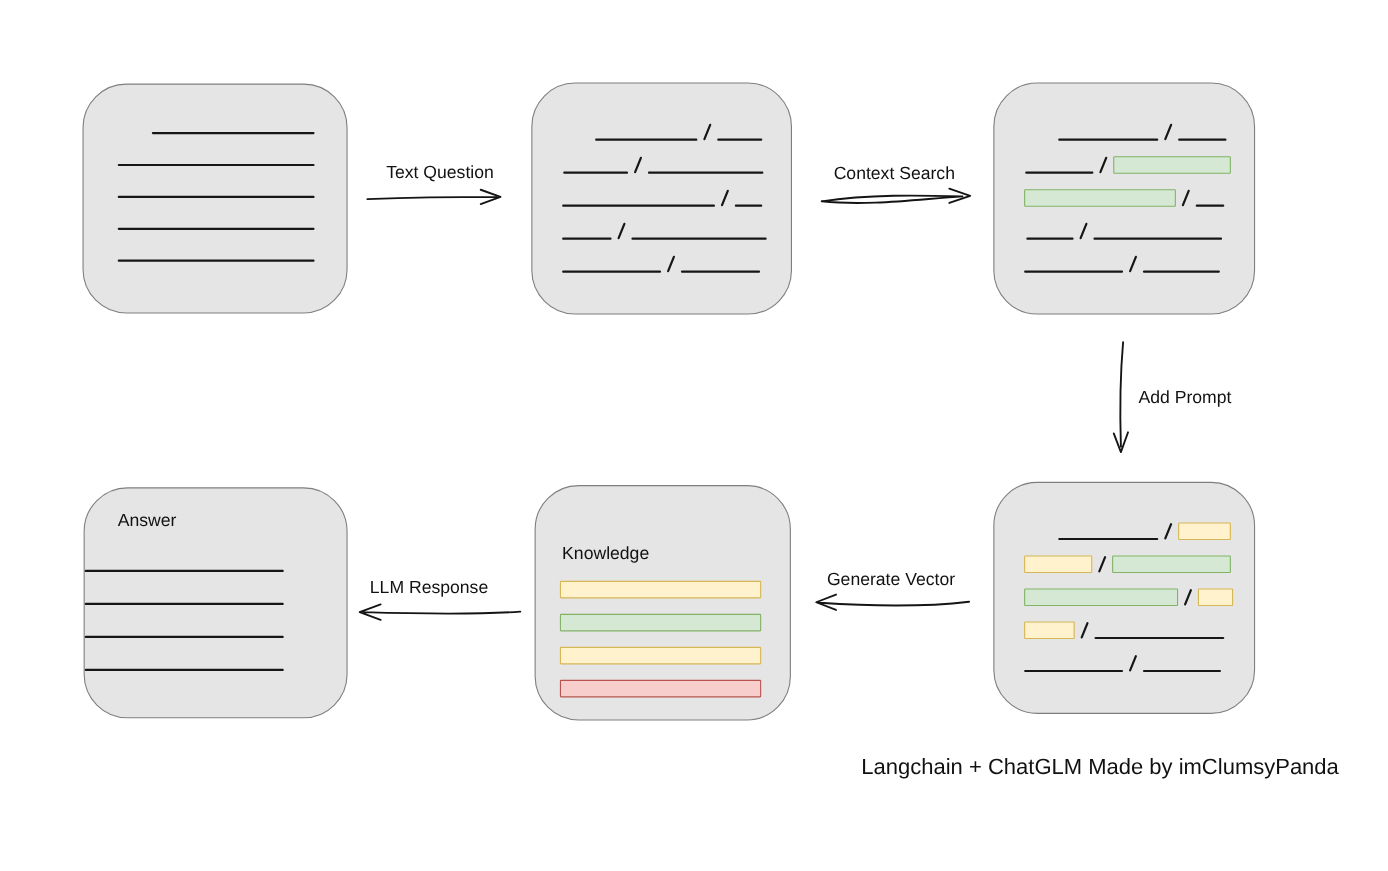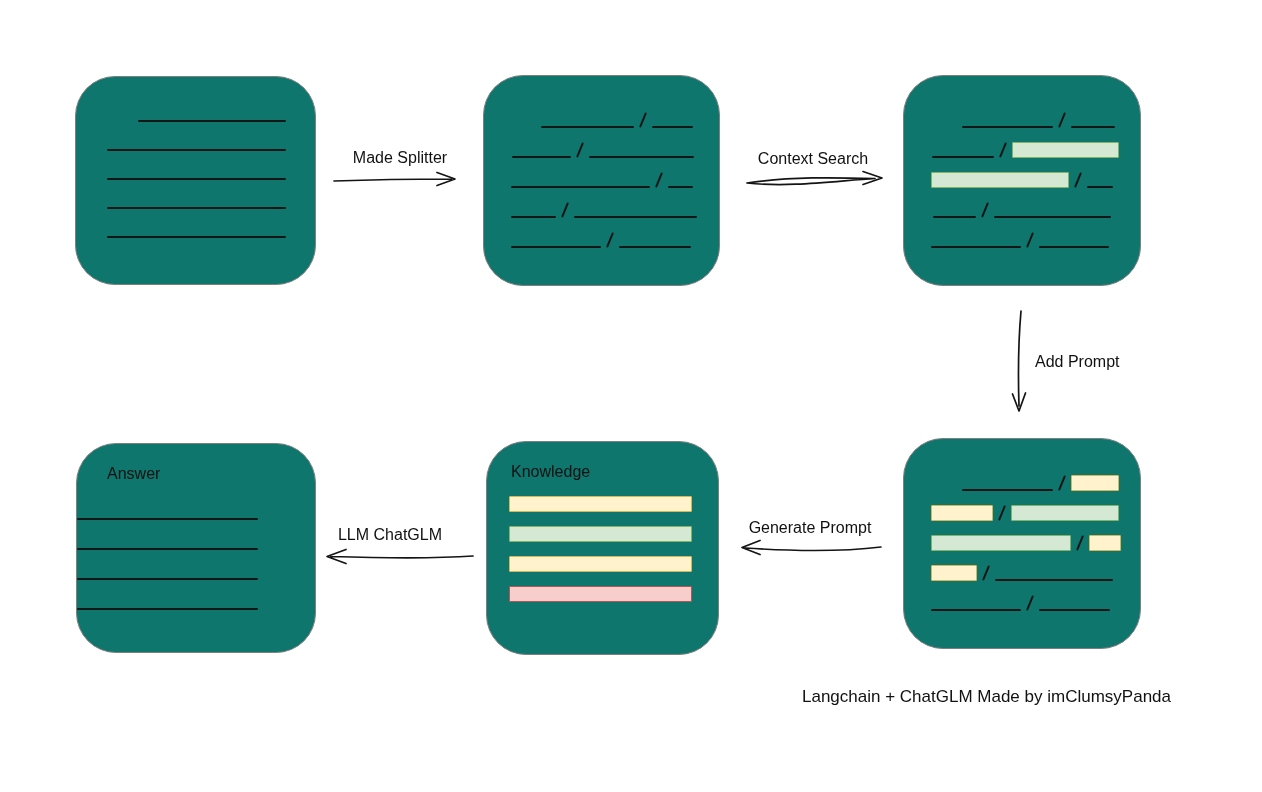--- a/index.html
+++ b/index.html
@@ -8,21 +8,21 @@
     --red-fill:#f8cecc; --red-border:#b85450;
     --box-border:#7f7f7f; --ink:#161616;
   }
   html,body{margin:0;padding:0;background:#ffffff;}
   .canvas{
     position:relative;width:1262px;height:792px;overflow:hidden;
     background:#ffffff;color:var(--ink);
     font-family:"Liberation Sans",sans-serif;
   }
   .box{
-    position:absolute;background:#0f766e;
+    position:absolute;background:#e5e5e5;
     border:1.3px solid var(--box-border);
     border-radius:40px;box-sizing:border-box;
   }
   .box-document{left:75px;top:76px;width:241px;height:209px;padding-top:25px;}
   .box-chunks{left:483px;top:75px;width:237px;height:211px;padding-top:32px;}
   .box-vector{left:903px;top:75px;width:238px;height:211px;padding-top:32px;}
   .box-answer{left:76px;top:443px;width:240px;height:210px;padding-top:20px;}
   .box-prompt{left:486px;top:441px;width:233px;height:214px;padding-top:20px;}
   .box-context{left:903px;top:438px;width:238px;height:211px;padding-top:32px;}
 
@@ -31,31 +31,31 @@
   .seg-line{height:2px;background:var(--ink);border-radius:2px;}
   .slash{width:2px;height:16px;background:var(--ink);border-radius:1px;
          transform:rotate(22deg);margin:0 8px;}
   .chip{height:14px;border:1px solid;border-radius:1px;box-sizing:content-box;}
   .chip-green{background:var(--green-fill);border-color:var(--green-border);}
   .chip-yellow{background:var(--yellow-fill);border-color:var(--yellow-border);}
   .chip-red{background:var(--red-fill);border-color:var(--red-border);}
 
   .box-label{font-size:16px;line-height:20px;color:#111;}
   .answer-label{margin-left:30px;margin-bottom:16px;}
-  .prompt-label{margin-left:24px;margin-bottom:14px;}
+  .prompt-label{margin-left:24px;margin-bottom:14px;margin-top:32px;}
   .question-label{margin-top:15px;}
   .box-prompt .seg-row{height:16px;margin-bottom:14px;}
   .box-answer .seg-row{margin-left:30px;}
 
   .arrow-label{
     position:absolute;font-size:16px;color:#111;text-align:center;
     white-space:nowrap;line-height:19px;
   }
   .caption{
-    position:absolute;left:802px;top:687px;font-size:17px;color:#111;
+    position:absolute;left:783px;top:687px;font-size:20px;color:#111;
     white-space:nowrap;
   }
   svg.overlay{position:absolute;left:0;top:0;pointer-events:none;}
   svg.overlay path{stroke:#141414;stroke-width:1.7;fill:none;
     stroke-linecap:round;stroke-linejoin:round;}
 </style>
 </head>
 <body>
 
 <div class="canvas">
@@ -193,25 +193,25 @@
         <div class="slash"></div>
         <div class="seg-line" style="width: 118px;"></div>
       </div>
       <div class="seg-row" style="margin-left: 27px;">
         <div class="seg-line" style="width: 90px;"></div>
         <div class="slash"></div>
         <div class="seg-line" style="width: 71px;"></div>
       </div>
     </div>
 
-  <div class="arrow-label" style="left:335px;top:148px;width:130px;">Made Splitter</div>
+  <div class="arrow-label" style="left:335px;top:148px;width:130px;">Text Question</div>
   <div class="arrow-label" style="left:745px;top:149px;width:136px;">Context Search</div>
   <div class="arrow-label" style="left:1035px;top:352px;text-align:left;">Add Prompt</div>
-  <div class="arrow-label" style="left:736px;top:518px;width:148px;">Generate Prompt</div>
-  <div class="arrow-label" style="left:326px;top:525px;width:128px;">LLM ChatGLM</div>
+  <div class="arrow-label" style="left:736px;top:518px;width:148px;">Generate Vector</div>
+  <div class="arrow-label" style="left:326px;top:525px;width:128px;">LLM Response</div>
 
   <div class="caption">Langchain + ChatGLM Made by imClumsyPanda</div>
 
   <svg class="overlay" width="1262" height="792" viewBox="0 0 1262 792">
     <path d="M334,181 C375,179.5 415,179 451,179 M437,172.5 L455,179 L437,185.5"></path>
     <path d="M747,183 C790,176.5 835,177.5 875,178.5 M747,183 C790,187.5 835,181 875,178.5 M863,171.5 L882,178 L863,184.5"></path>
     <path d="M1021,311 C1018,345 1018,375 1019,406 M1012.5,394 L1019,411 L1025.5,393"></path>
     <path d="M881,547 C835,552.5 790,551 745,548 M760,540.5 L742,547.5 L760,554.5"></path>
     <path d="M473,556 C430,559 380,558 331,556.5 M346,549.5 L327,556.5 L346,563.5"></path>
   </svg>

